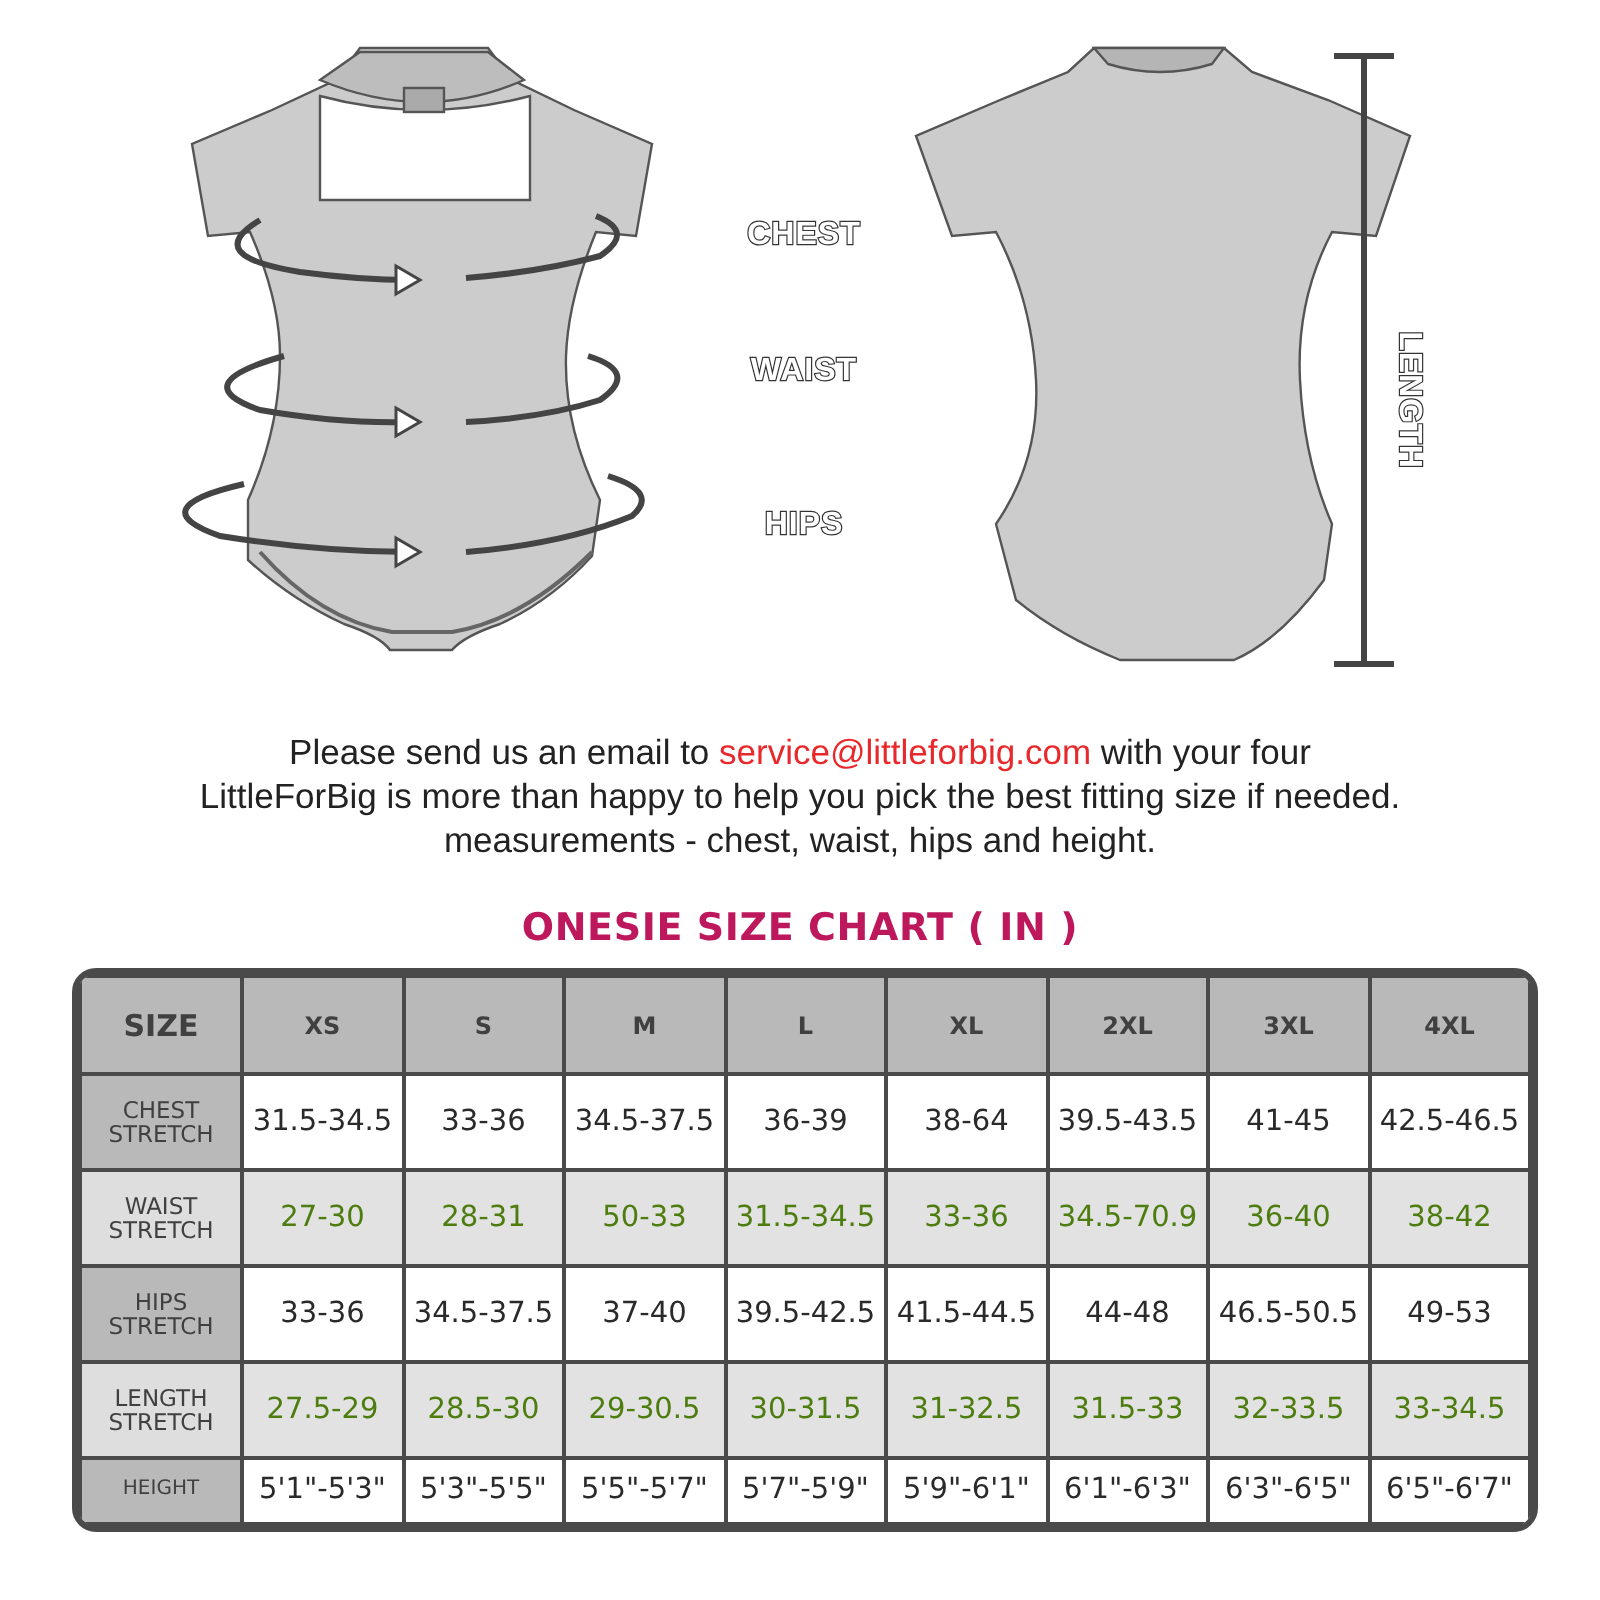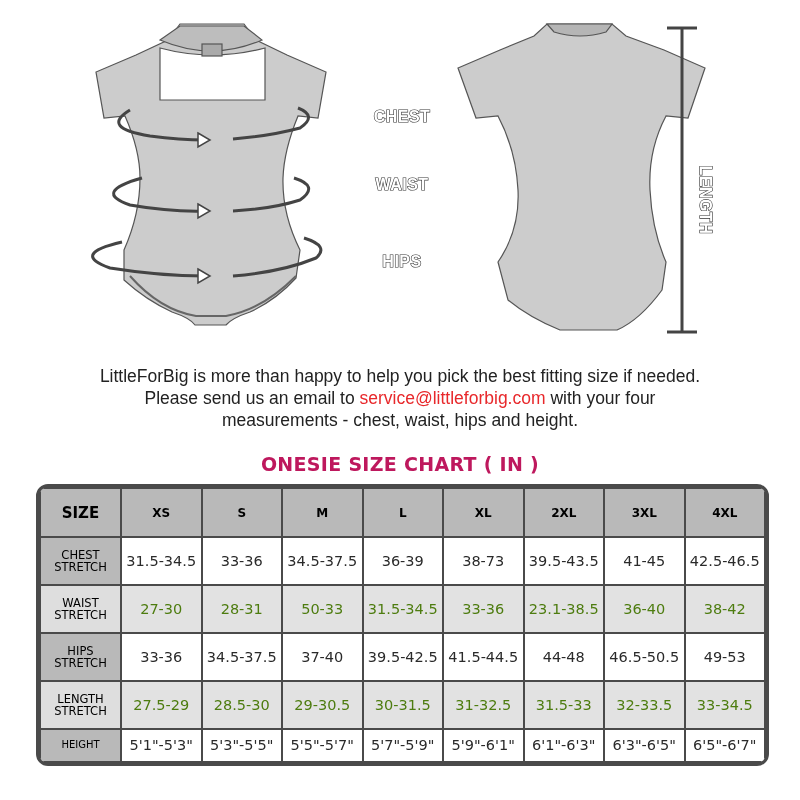--- a/index.html
+++ b/index.html
@@ -4,21 +4,21 @@
 <style>
   html, body { margin:0; padding:0; background:#ffffff; }
   body { width:800px; height:800px; position:relative; overflow:hidden; font-family:"Liberation Sans", sans-serif; }
   .illus { position:absolute; left:0; top:0; width:800px; height:350px; }
   .label-outline { font-family:"Liberation Sans", sans-serif; font-weight:bold; font-size:16px; fill:#ffffff; stroke:#333; stroke-width:1.2; paint-order:stroke; letter-spacing:0.5px; }
   .help { position:absolute; left:0; top:365px; width:800px; text-align:center; font-family:"Liberation Sans", sans-serif; font-size:17.5px; line-height:22px; color:#222; }
   .help .email { color:#e8282b; }
   .title { position:absolute; left:0; top:453px; width:800px; text-align:center; font-family:"DejaVu Sans", sans-serif; font-weight:bold; font-size:19px; color:#be185d; letter-spacing:0.3px; }
   .table-wrap { position:absolute; left:36px; top:484px; width:733px; height:282px; border:3px solid #4a4a4a; border-radius:12px; overflow:hidden; box-sizing:border-box; background:#4a4a4a; }
   table { border-collapse:collapse; width:100%; height:100%; table-layout:fixed; font-family:"DejaVu Sans", sans-serif; }
-  td, th { border:2px solid #4a4a4a; text-align:center; vertical-align:middle; padding:0; color:#000000; }
+  td, th { border:2px solid #4a4a4a; text-align:center; vertical-align:middle; padding:0; color:#404040; }
   th { background:#b9b9b9; font-size:12px; font-weight:bold; }
   th.corner { font-size:15px; }
   .rowhead { font-size:11.5px; line-height:12px; font-weight:normal; }
   .rowhead.dark { background:#b9b9b9; }
   .rowhead.light { background:#dedede; }
   td.cell { font-size:14.5px; }
   tr.white td.cell { background:#ffffff; color:#2a2a2a; }
   tr.grey td.cell { background:#e2e2e2; color:#4d7c0f; }
   col.first { width:81px; }
 </style>
@@ -58,22 +58,22 @@
   </g>
   <g stroke="#444" stroke-width="3">
     <line x1="682" y1="28" x2="682" y2="332"></line>
     <line x1="667" y1="28" x2="697" y2="28"></line>
     <line x1="667" y1="332" x2="697" y2="332"></line>
   </g>
   <text class="label-outline" x="0" y="0" transform="translate(700,200) rotate(90)" text-anchor="middle">LENGTH</text>
 </svg>
 
 <div class="help">
+  <div><span>Please send us an email to </span><span class="email">service@littleforbig.com</span><span> with your four</span></div>
   <div>LittleForBig is more than happy to help you pick the best fitting size if needed.</div>
-  <div><span>Please send us an email to </span><span class="email">service@littleforbig.com</span><span> with your four</span></div>
   <div>measurements - chest, waist, hips and height.</div>
 </div>
 
 <div class="title">ONESIE SIZE CHART ( IN )</div>
 
 <div class="table-wrap">
   <table>
     <colgroup>
         <col class="first">
         <col>
@@ -99,36 +99,36 @@
     </tr>
     <tr class="white">
       <td class="rowhead dark">
             <div>CHEST</div>
             <div>STRETCH</div>
           </td>
       <td class="cell">31.5-34.5</td>
       <td class="cell">33-36</td>
       <td class="cell">34.5-37.5</td>
       <td class="cell">36-39</td>
-      <td class="cell">38-73</td>
+      <td class="cell">38-64</td>
       <td class="cell">39.5-43.5</td>
       <td class="cell">41-45</td>
       <td class="cell">42.5-46.5</td>
     </tr>
     <tr class="grey">
       <td class="rowhead light">
             <div>WAIST</div>
             <div>STRETCH</div>
           </td>
       <td class="cell">27-30</td>
       <td class="cell">28-31</td>
       <td class="cell">50-33</td>
       <td class="cell">31.5-34.5</td>
       <td class="cell">33-36</td>
-      <td class="cell">23.1-38.5</td>
+      <td class="cell">34.5-70.9</td>
       <td class="cell">36-40</td>
       <td class="cell">38-42</td>
     </tr>
     <tr class="white">
       <td class="rowhead dark">
             <div>HIPS</div>
             <div>STRETCH</div>
           </td>
       <td class="cell">33-36</td>
       <td class="cell">34.5-37.5</td>

